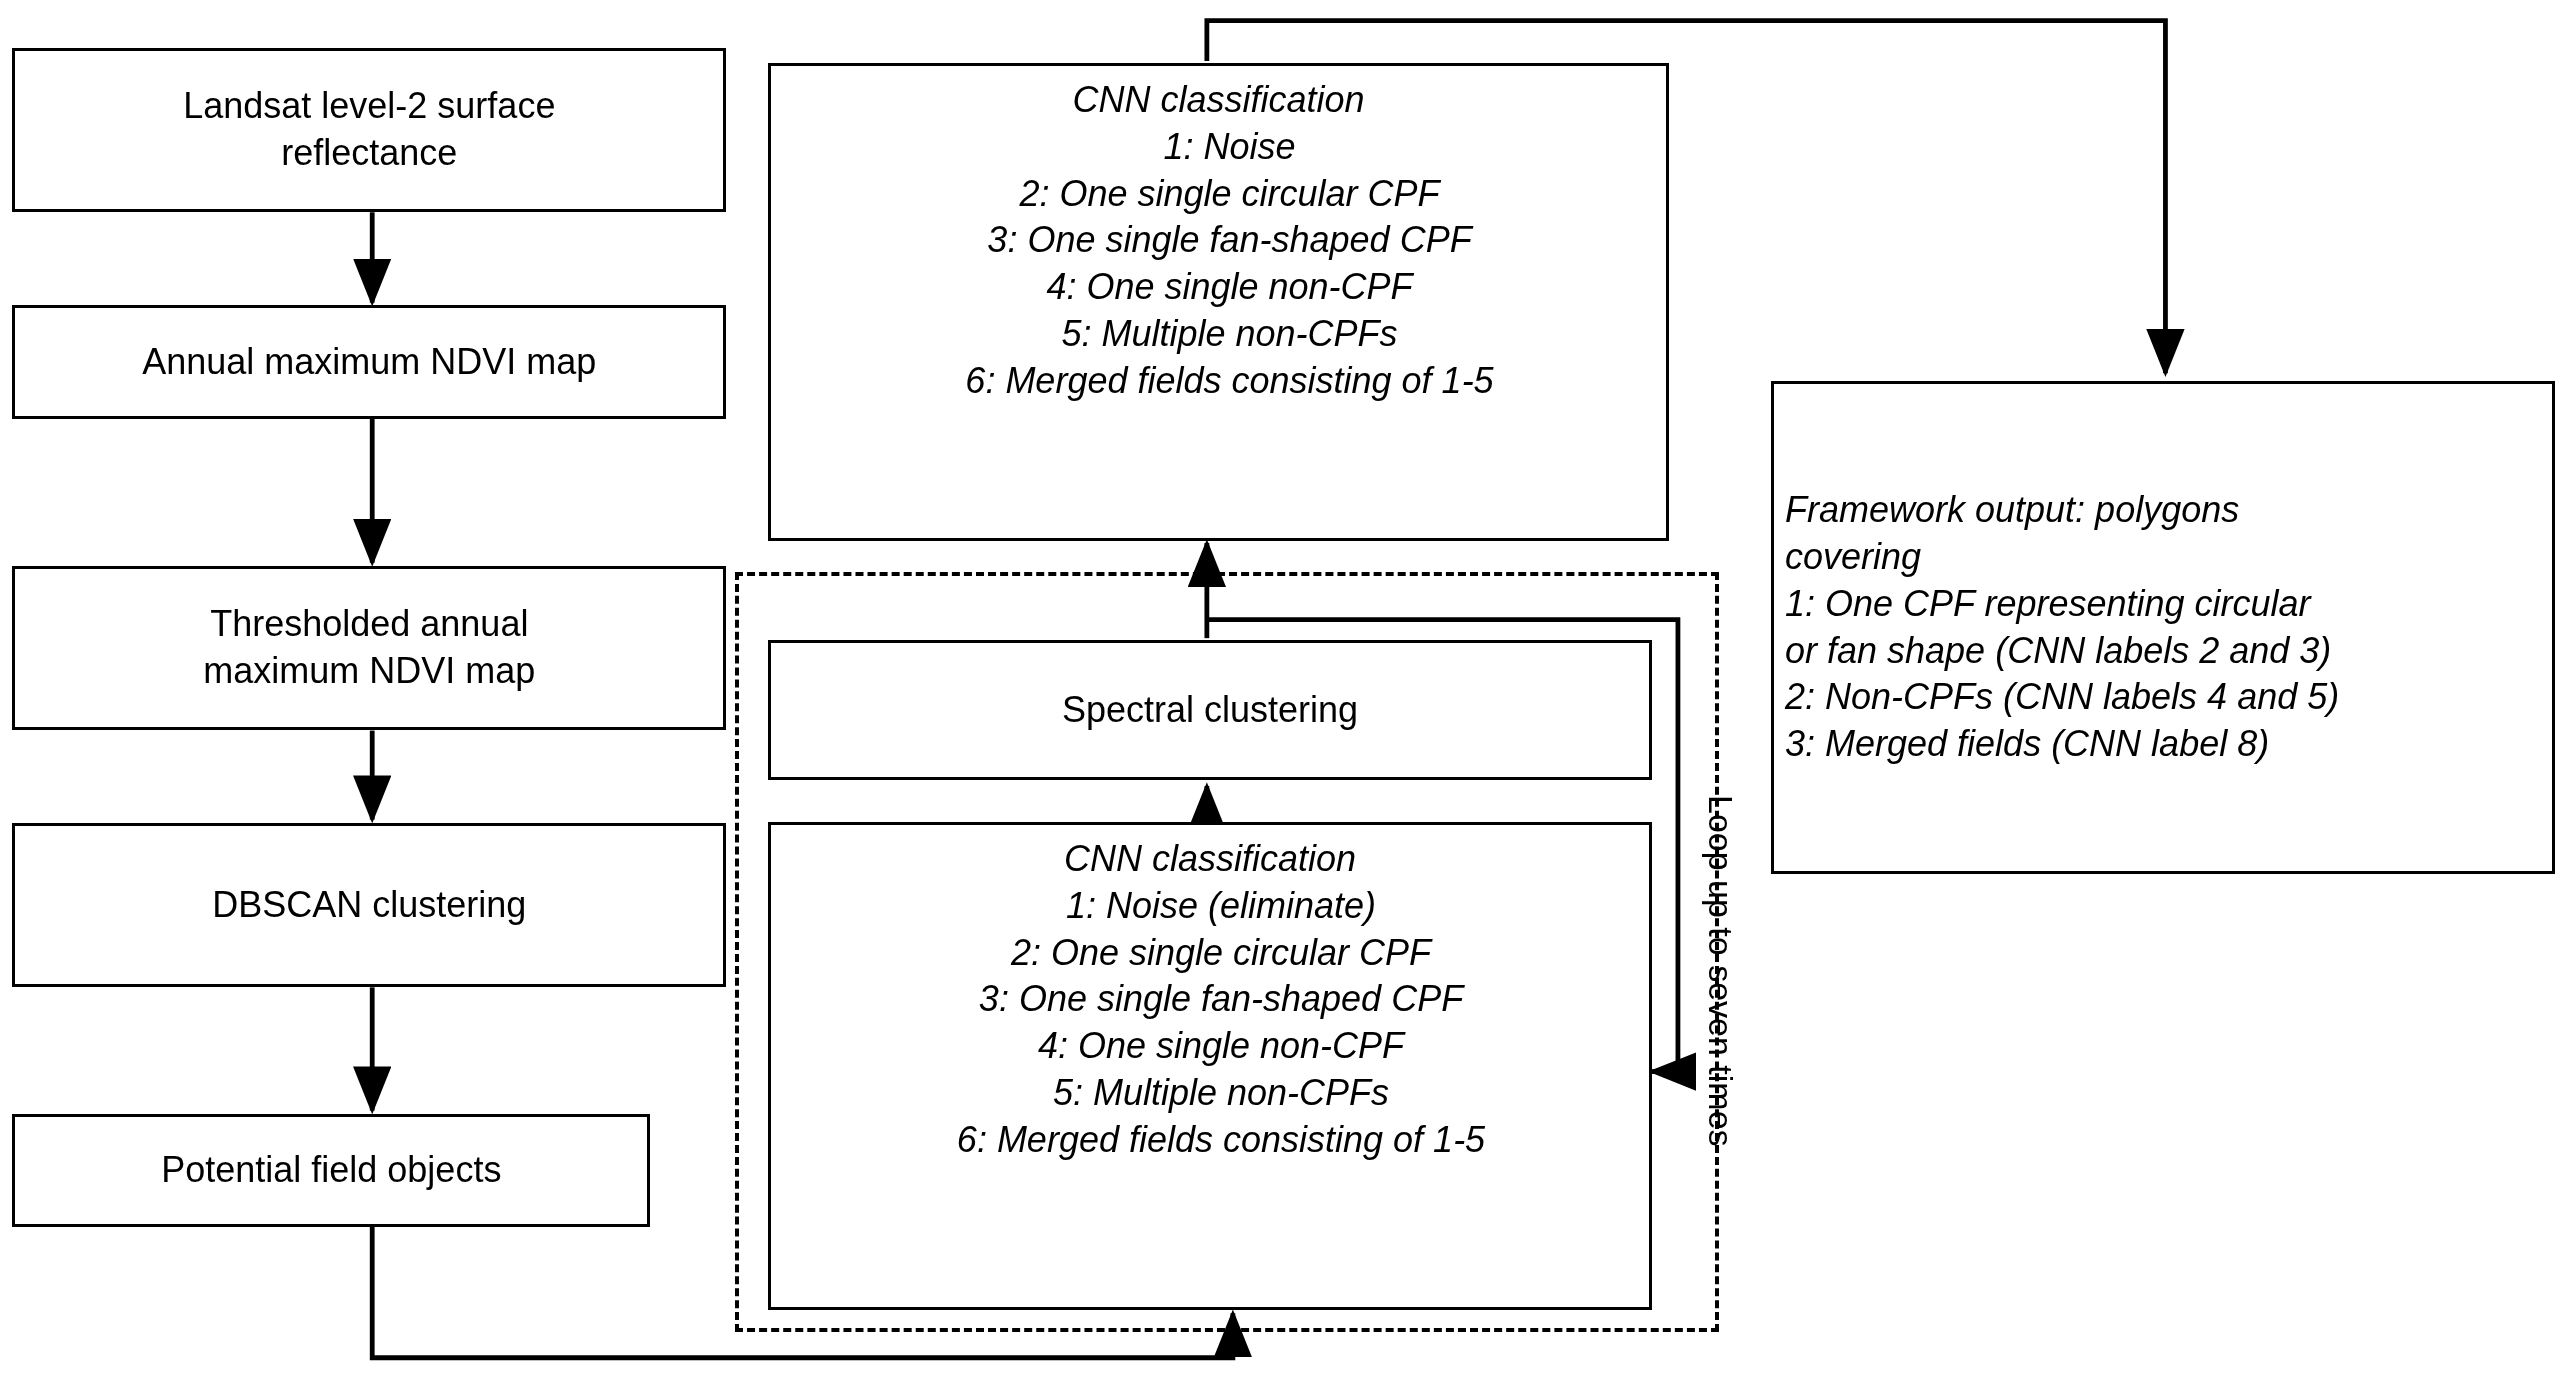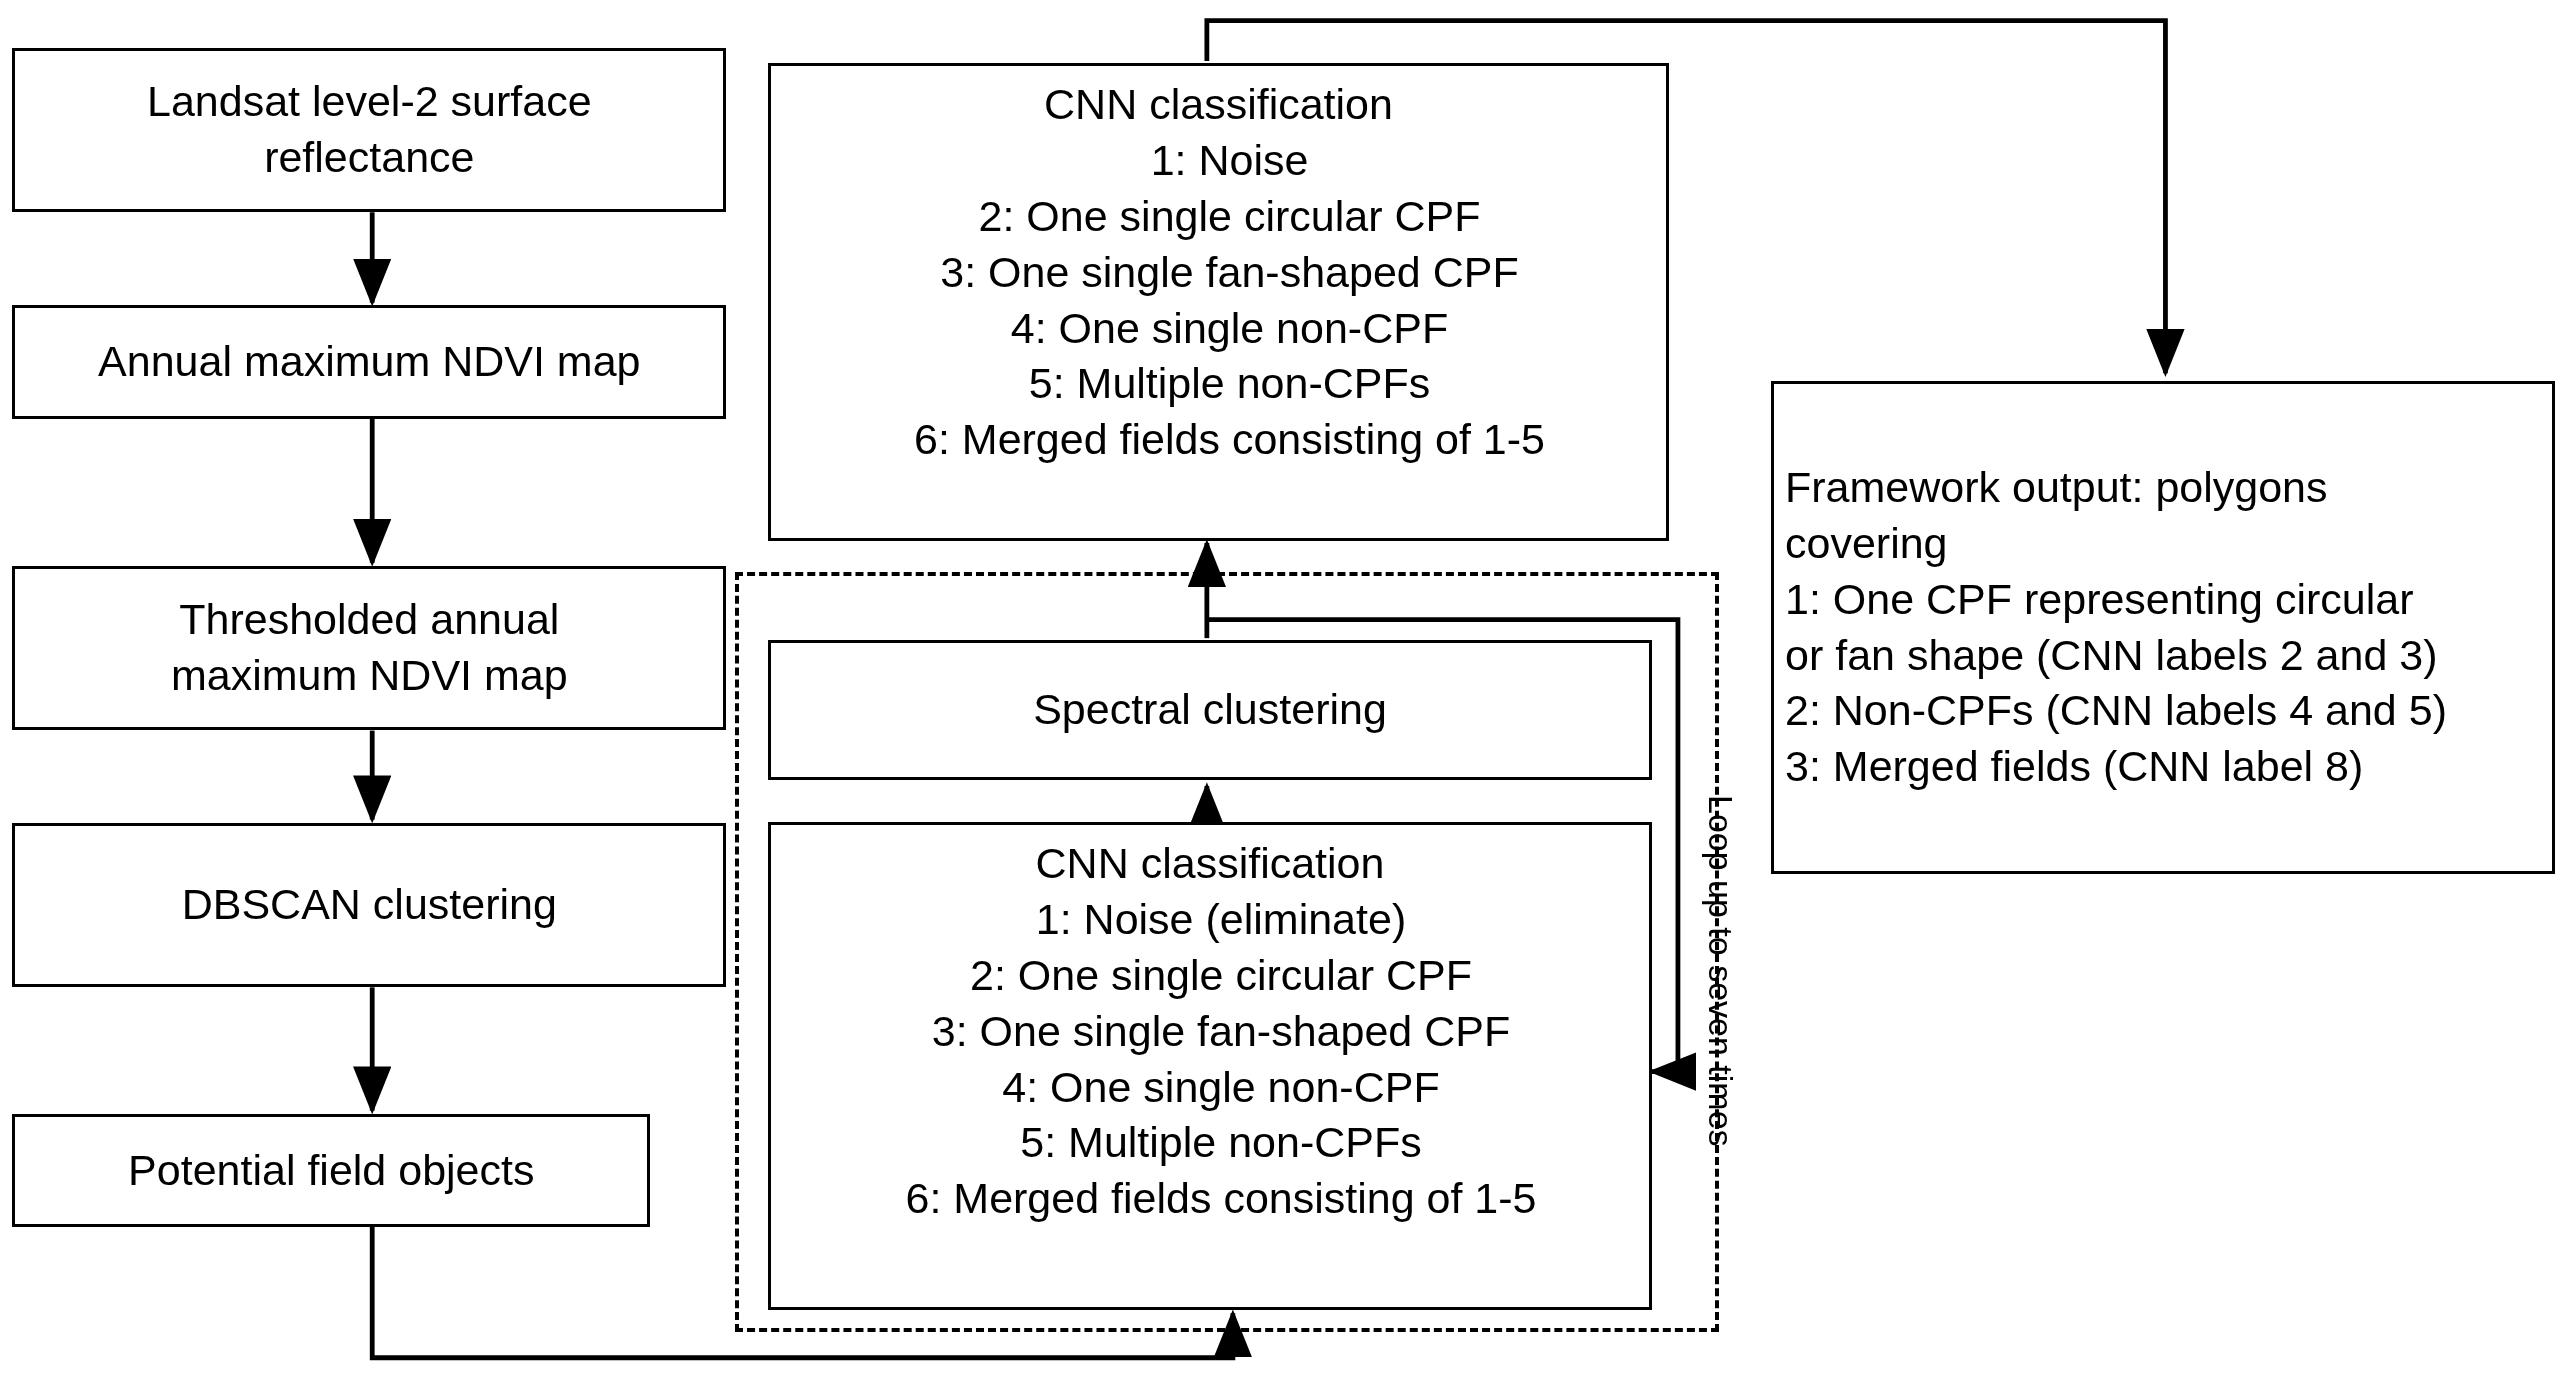--- a/index.html
+++ b/index.html
@@ -13,25 +13,25 @@
   svg.layer{position:absolute;left:0;top:0;width:2576px;height:1392px;}
   .node{
     position:absolute;
     box-sizing:border-box;
     border:3.4px solid #000000;
     background:#ffffff;
     display:flex;
     flex-direction:column;
     justify-content:center;
     color:#000000;
-    font-size:43px;
+    font-size:36px;
     line-height:1.30;
   }
   .node.center{align-items:center;text-align:center;}
-  .node.listbox{align-items:stretch;}
+  .node.listbox{align-items:stretch;font-style:italic;}
   .node .title{text-align:center;}
   .node .li{text-align:center;padding-left:22px;white-space:nowrap;}
   .node .para{text-align:left;padding-left:11px;}
   .dashed-frame{
     position:absolute;
     box-sizing:border-box;
     border:4.1px dashed #000000;
     background:transparent;
   }
   .loop-label{

